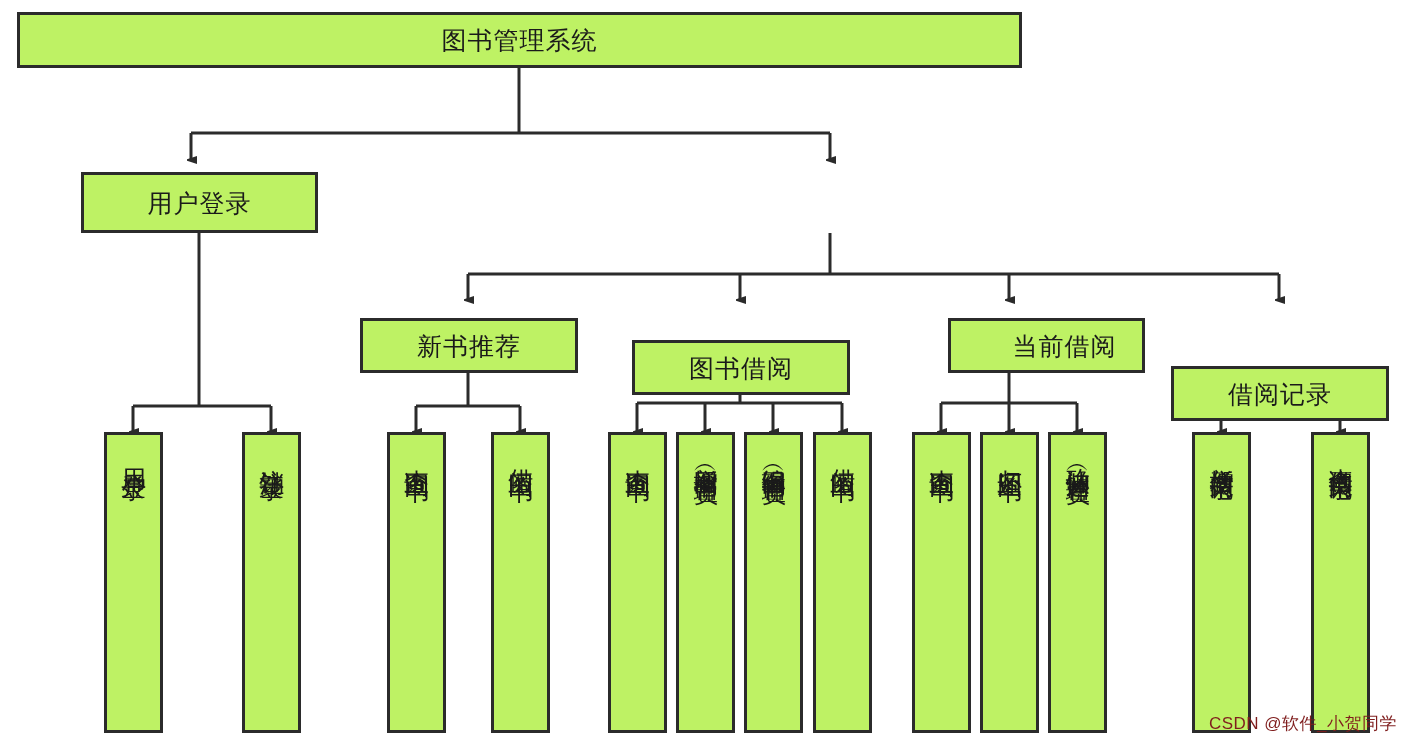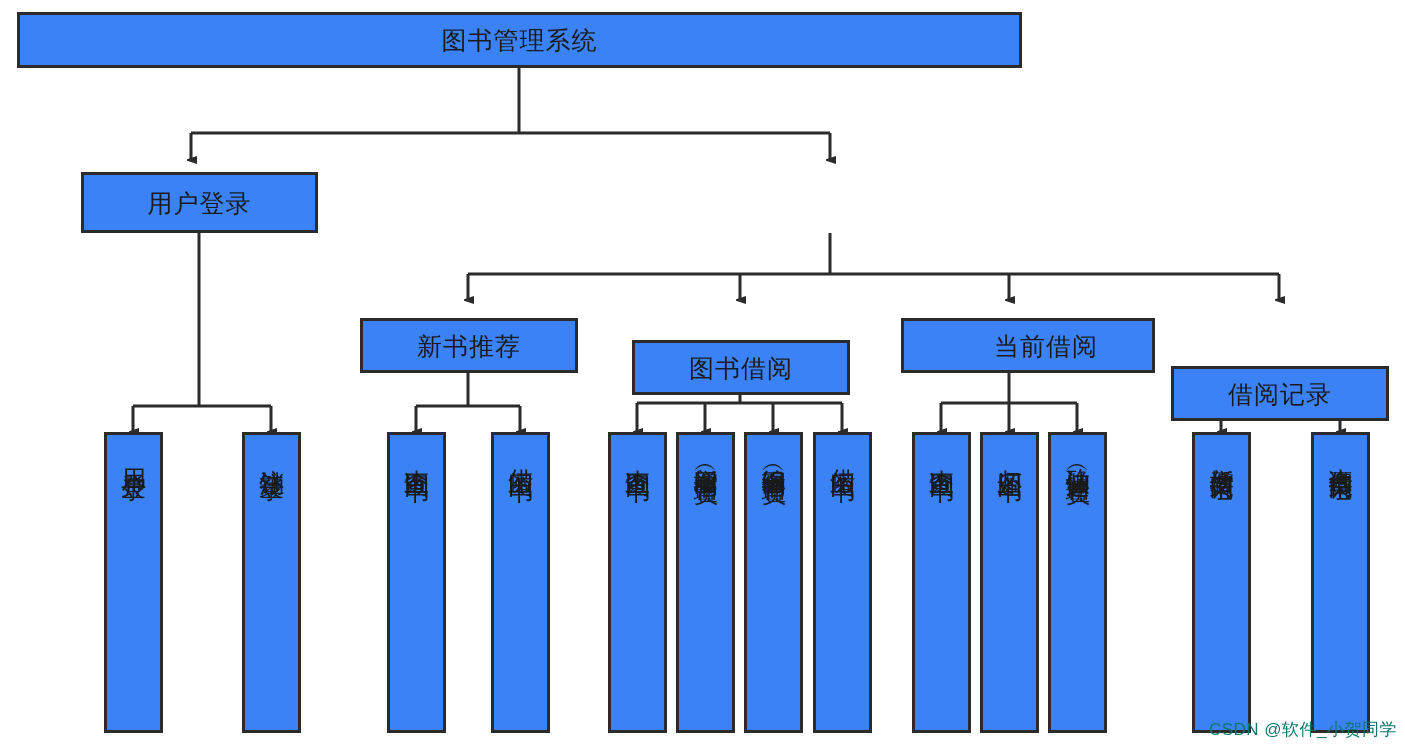--- a/index.html
+++ b/index.html
@@ -22,21 +22,21 @@
     position: absolute;
     left: 0;
     top: 0;
     width: 1405px;
     height: 747px;
   }
   .node {
     position: absolute;
     box-sizing: border-box;
     border: 3px solid #2b2b2b;
-    background: #3b82f6;
+    background: #bef264;
     display: flex;
     align-items: center;
     justify-content: center;
     color: #1a1a1a;
     z-index: 3;
   }
   .node .label {
     display: block;
     text-align: center;
     line-height: 1.12;
@@ -64,23 +64,23 @@
     letter-spacing: 3px;
     white-space: nowrap;
   }
   .node.vert.tall .label {
     font-size: 24px;
     letter-spacing: 2px;
   }
   .watermark {
     position: absolute;
     right: 8px;
-    bottom: 6px;
+    bottom: 12px;
     font-size: 17px;
-    color: #0f766e;
+    color: #7f1d1d;
     letter-spacing: 0.5px;
     z-index: 6;
     white-space: nowrap;
   }
 </style>
 </head>
 <body>
 
 <div id="canvas">
 
@@ -141,21 +141,21 @@
   <div class="node horiz" style="left:81px; top:172px; width:237px; height:61px;">
     <span class="label">用户登录</span>
   </div>
 
   <div class="node horiz" style="left:360px; top:318px; width:218px; height:55px;">
     <span class="label">新书推荐</span>
   </div>
   <div class="node horiz" style="left:632px; top:318px; width:218px; height:55px;margin-top:22px;">
     <span class="label">图书借阅</span>
   </div>
-  <div class="node horiz" style="left:901px; top:318px; width:254px; height:55px;padding-left:36px;">
+  <div class="node horiz" style="left:948px; top:318px; width:197px; height:55px;padding-left:36px;">
     <span class="label">当前借阅</span>
   </div>
   <div class="node horiz" style="left:1171px; top:318px; width:218px; height:55px;margin-top:48px;">
     <span class="label">借阅记录</span>
   </div>
 
   <div class="node vert" style="left:104px; top:432px; width:59px; height:301px;">
     <span class="label">用户登录</span>
   </div>
   <div class="node vert" style="left:242px; top:432px; width:59px; height:301px;">

